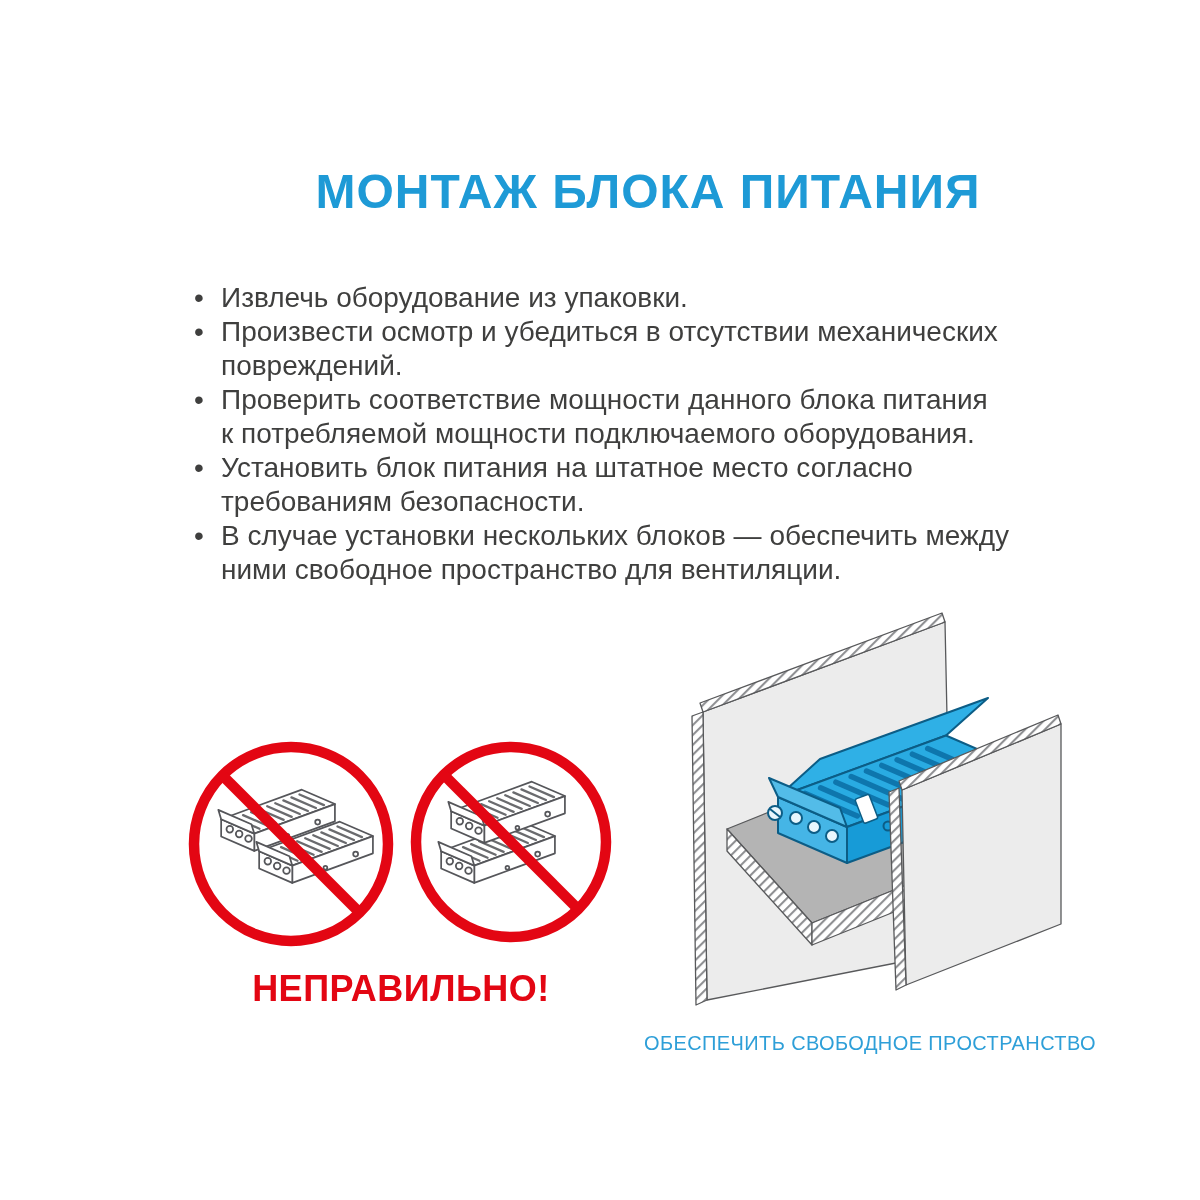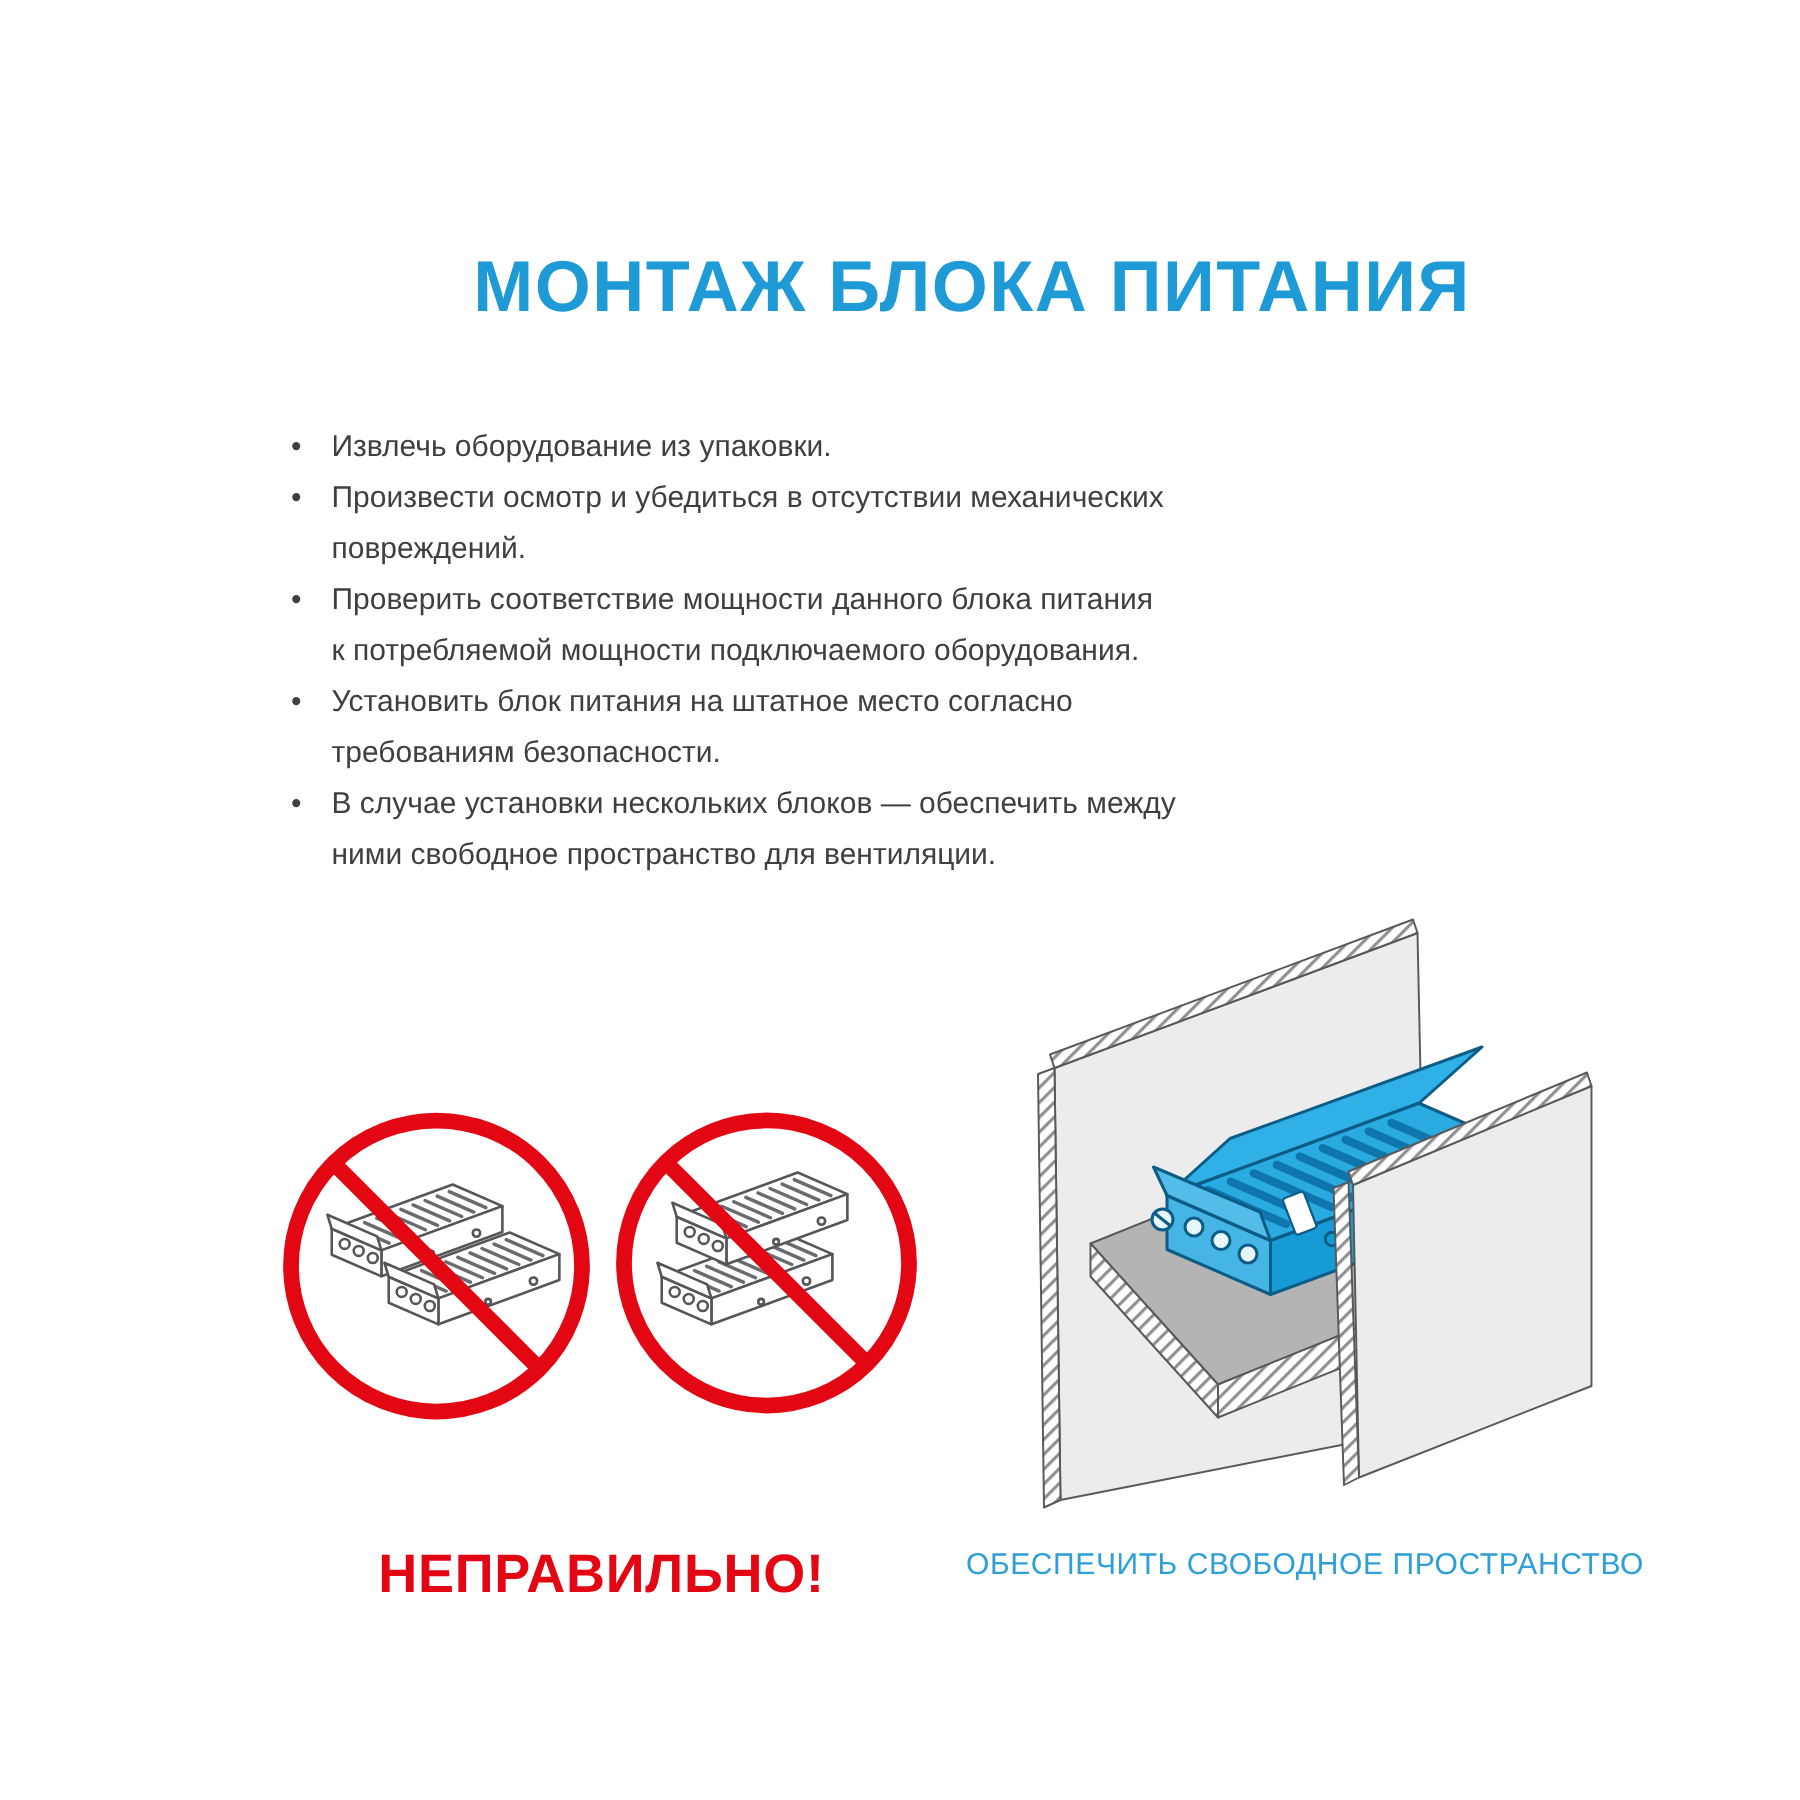--- a/index.html
+++ b/index.html
@@ -21,21 +21,21 @@
     letter-spacing:1px;
     color:#1E9AD6;
     margin:0;
   }
 
   .instruction-list{
     position:absolute;
     left:146px; top:281px; width:940px;
     margin:0; padding:0;
     list-style:none;
-    font-size:20px;
+    font-size:28px;
     line-height:34px;
     color:#3F3F3E;
   }
   .instruction-list li{
     position:relative;
     padding-left:27px;
     white-space:pre-line;
   }
   .instruction-list li::before{
     content:"•";
@@ -44,21 +44,21 @@
     color:#3F3F3E;
   }
 
   .figure{position:absolute;}
   .fig-wrong-1{left:133px; top:734px; width:220px; height:220px;}
   .fig-wrong-2{left:355px; top:732px; width:220px; height:220px;}
   .fig-correct{left:608px; top:612px; width:460px; height:400px;}
 
   .wrong-label{
     position:absolute;
-    left:133px; top:1028px; width:440px;
+    left:133px; top:968px; width:440px;
     text-align:center;
     font-size:36px;
     font-weight:bold;
     letter-spacing:0.5px;
     color:#E30613;
   }
 
   .clearance-caption{
     position:absolute;
     left:592px; top:1031px; width:460px;

